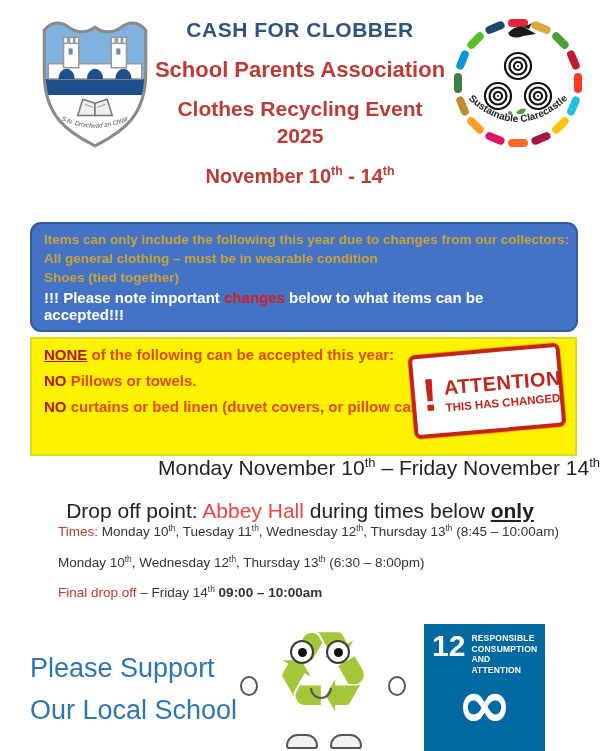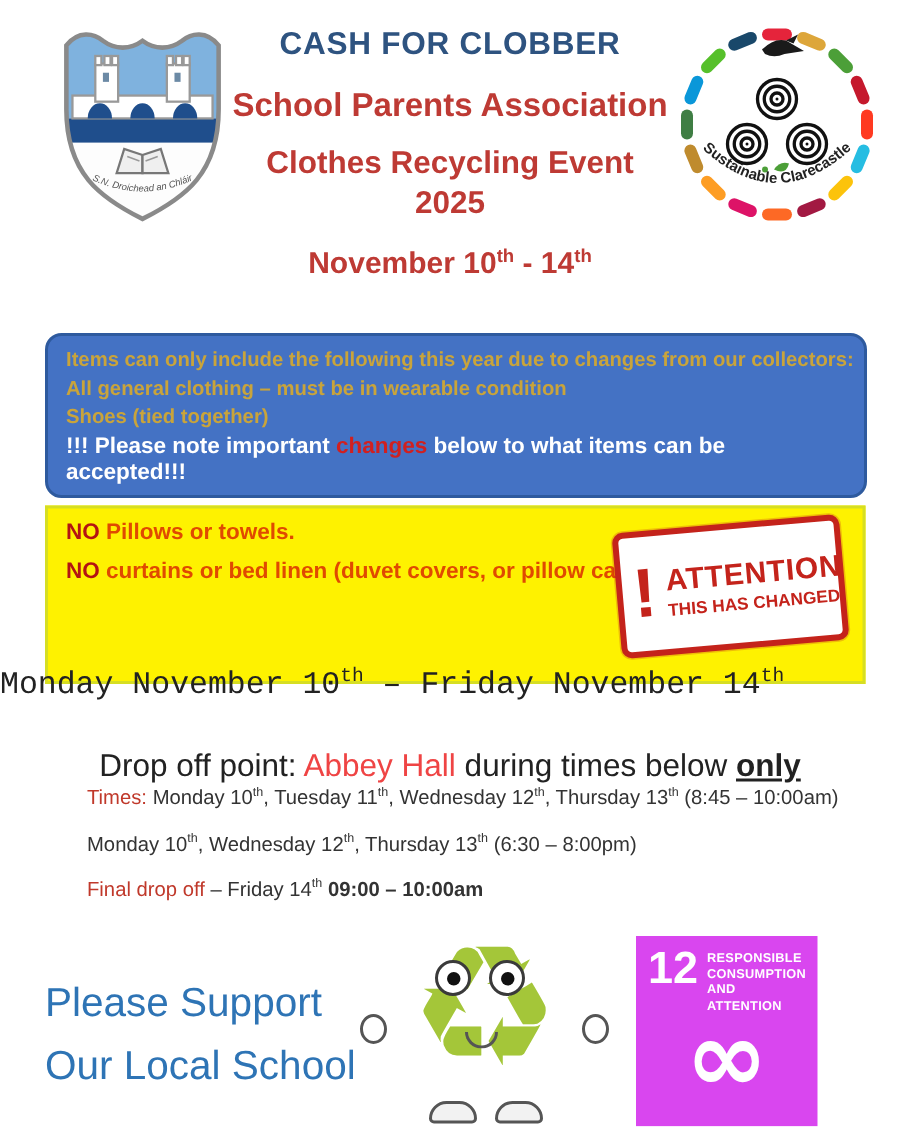--- a/index.html
+++ b/index.html
@@ -53,22 +53,22 @@
     transform:rotate(-5deg);
     display:flex; align-items:center; gap:7px; padding:4px 7px;
     box-shadow:0 0 0 1px rgba(196,35,27,.25);
   }
   .stamp .bang { color:#C4231B; font-size:46px; font-weight:900; line-height:0.9; }
   .stamp .stamp-text { color:#C4231B; }
   .stamp .l1 { font-size:20px; font-weight:900; letter-spacing:0.5px; }
   .stamp .l2 { font-size:11.5px; font-weight:800; margin-top:2px; white-space:nowrap; }
 
   
-  .range-line { position:absolute; left:0; top:446px; width:100%; text-align:left;
-    font-size:21px; color:#222; white-space:pre-wrap;font-family:Liberation Mono, monospace; }
+  .range-line { position:absolute; left:0; top:456px; width:100%; text-align:right;
+    font-size:21px; color:#222; white-space:pre-wrap; }
   .drop-line { position:absolute; left:0; top:499px; width:100%; text-align:center;
     font-size:21px; color:#222; white-space:pre-wrap; }
   .drop-line .abbey { color:#ef4444; }
   .drop-line .only { font-weight:bold; text-decoration:underline; }
 
   .times { position:absolute; left:25px; top:524px; width:560px; color:#333;margin-left:33px; }
   .times .t-line { font-size:13.5px; margin-bottom:15.5px; white-space:pre-wrap; }
   .times .red-label { color:#C0392B; }
   .times .bold { font-weight:bold; }
 
@@ -85,21 +85,21 @@
   .smile { position:absolute; left:72px; top:72px; width:22px; height:11px;
     border:2px solid #555; border-top:none; border-radius:0 0 22px 22px; }
   .arm { position:absolute; top:60px; width:18px; height:20px; background:#fff;
     border:2px solid #555; border-radius:50%; }
   .arm.left { left:2px; } .arm.right { right:2px; }
   .foot { position:absolute; bottom:2px; width:32px; height:15px; background:#f2f2f2;
     border:2px solid #555; border-radius:14px 14px 4px 4px; }
   .foot.left { left:48px; } .foot.right { left:92px; }
 
   .sdg-tile { position:absolute; left:424px; top:624px; width:121px; height:127px;
-    background:#d946ef; color:#fff; padding:7px 8px; }
+    background:#0369a1; color:#fff; padding:7px 8px; }
   .sdg-top { display:flex; gap:6px; align-items:flex-start; }
   .sdg-num { font-size:30px; font-weight:bold; line-height:1; }
   .sdg-label { font-size:8.5px; font-weight:bold; line-height:1.25; letter-spacing:0.2px; margin-top:2px; }
   .sdg-symbol { text-align:center; font-family:"DejaVu Sans", sans-serif;
     font-size:66px; font-weight:bold; line-height:0.95; margin-top:-2px; }
 </style>
 </head>
 <body>
 
 <div class="page">
@@ -251,20 +251,21 @@
   </svg>
 
   <div class="blue-box">
     <div class="gold">Items can only include the following this year due to changes from our collectors:</div>
     <div class="gold">All general clothing – must be in wearable condition</div>
     <div class="gold">Shoes (tied together)</div>
     <div class="note"><span>!!! Please note important </span><span class="changes">changes</span><span> below to what items can be accepted!!!</span></div>
   </div>
 
   <div class="yellow-box">
+    <div class="yb-line"><span class="none">NONE</span><span> of the following can be accepted this year:</span></div>
     <div class="yb-line"><span class="strong-no">NO</span><span> Pillows or towels.</span></div>
     <div class="yb-line"><span class="strong-no">NO</span><span> curtains or bed linen (duvet covers, or pillow cases)</span></div>
 
     <div class="stamp">
       <div class="bang">!</div>
       <div class="stamp-text">
         <div class="l1">ATTENTION</div>
         <div class="l2">THIS HAS CHANGED</div>
       </div>
     </div>

